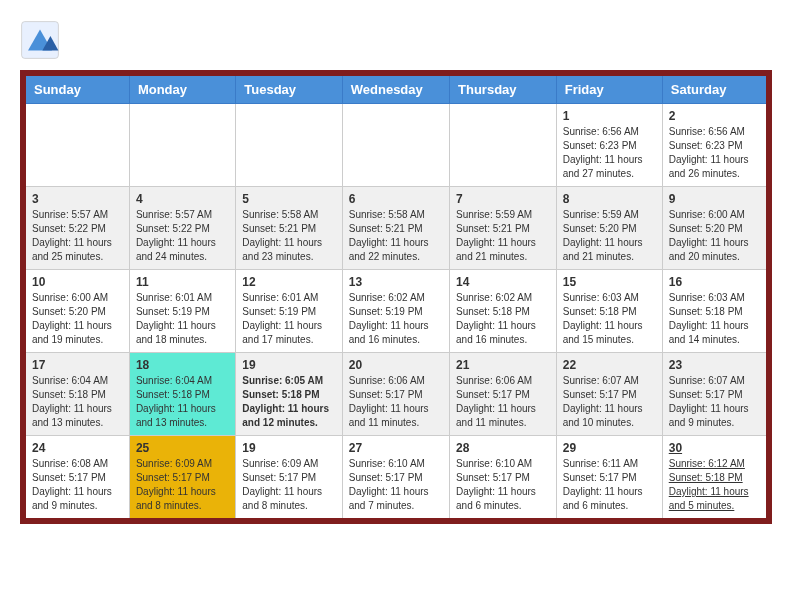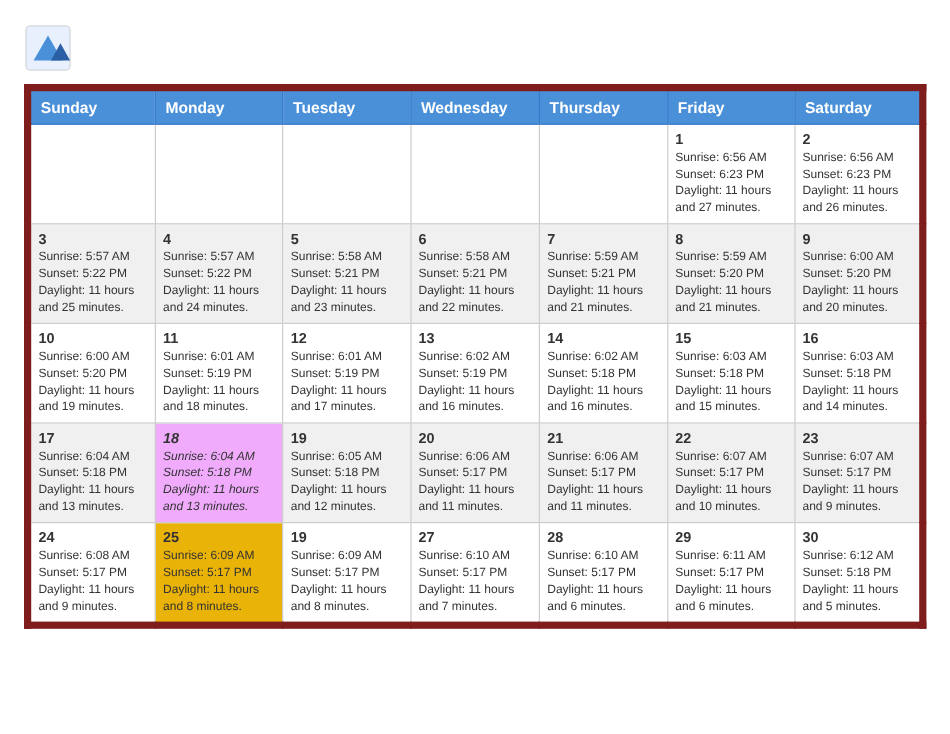--- a/index.html
+++ b/index.html
@@ -241,29 +241,29 @@
 Daylight: 11 hours and 14 minutes.</div>
         </td>
       </tr>
       <tr class="week-row">
         <td style="background: rgb(240, 240, 240);">
           <span class="day-number">17</span>
           <div class="day-info" style="white-space: pre-line;">Sunrise: 6:04 AM
 Sunset: 5:18 PM
 Daylight: 11 hours and 13 minutes.</div>
         </td>
-        <td style="background: #f0abfc; font-style: italic;">
+        <td style="background: #5eead4;">
           <span class="day-number">18</span>
           <div class="day-info" style="white-space: pre-line;">Sunrise: 6:04 AM
 Sunset: 5:18 PM
 Daylight: 11 hours and 13 minutes.</div>
         </td>
         <td style="background: rgb(240, 240, 240);">
           <span class="day-number">19</span>
-          <div class="day-info" style="white-space: pre-line;">Sunrise: 6:05 AM
+          <div class="day-info" style="white-space: pre-line; font-weight: bold;">Sunrise: 6:05 AM
 Sunset: 5:18 PM
 Daylight: 11 hours and 12 minutes.</div>
         </td>
         <td style="background: rgb(240, 240, 240);">
           <span class="day-number">20</span>
           <div class="day-info" style="white-space: pre-line;">Sunrise: 6:06 AM
 Sunset: 5:17 PM
 Daylight: 11 hours and 11 minutes.</div>
         </td>
         <td style="background: rgb(240, 240, 240); margin-top: 24px;">
@@ -315,21 +315,21 @@
           <div class="day-info" style="white-space: pre-line;">Sunrise: 6:10 AM
 Sunset: 5:17 PM
 Daylight: 11 hours and 6 minutes.</div>
         </td>
         <td style="background: rgb(255, 255, 255);">
           <span class="day-number">29</span>
           <div class="day-info" style="white-space: pre-line;">Sunrise: 6:11 AM
 Sunset: 5:17 PM
 Daylight: 11 hours and 6 minutes.</div>
         </td>
-        <td style="background: rgb(255, 255, 255);">
+        <td style="background: rgb(255, 255, 255); text-decoration: underline;">
           <span class="day-number">30</span>
           <div class="day-info" style="white-space: pre-line;">Sunrise: 6:12 AM
 Sunset: 5:18 PM
 Daylight: 11 hours and 5 minutes.</div>
         </td>
       </tr>
     </tbody>
 </table>
 
 </body></html>

